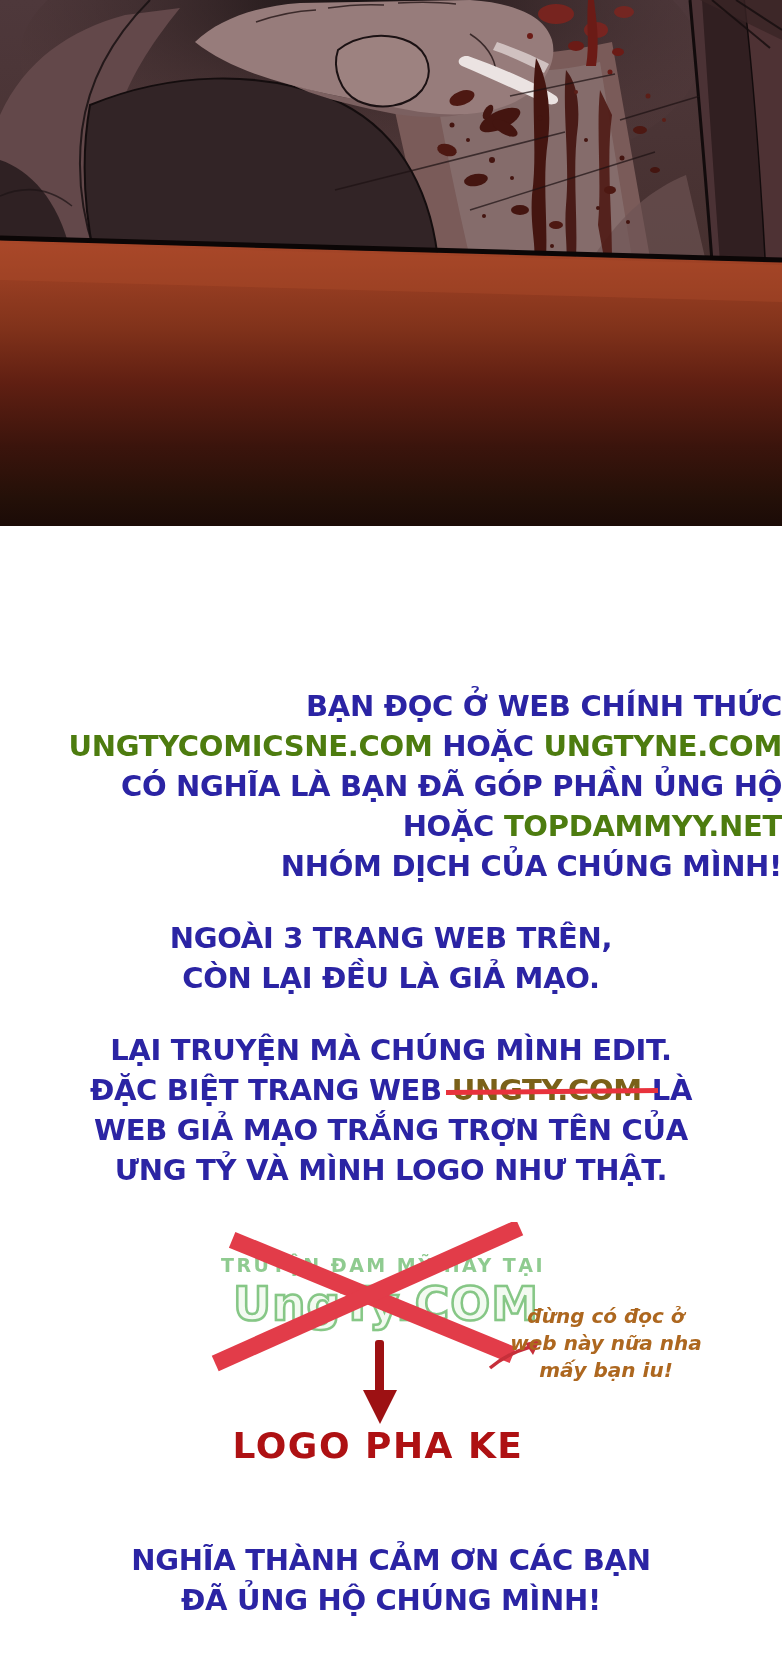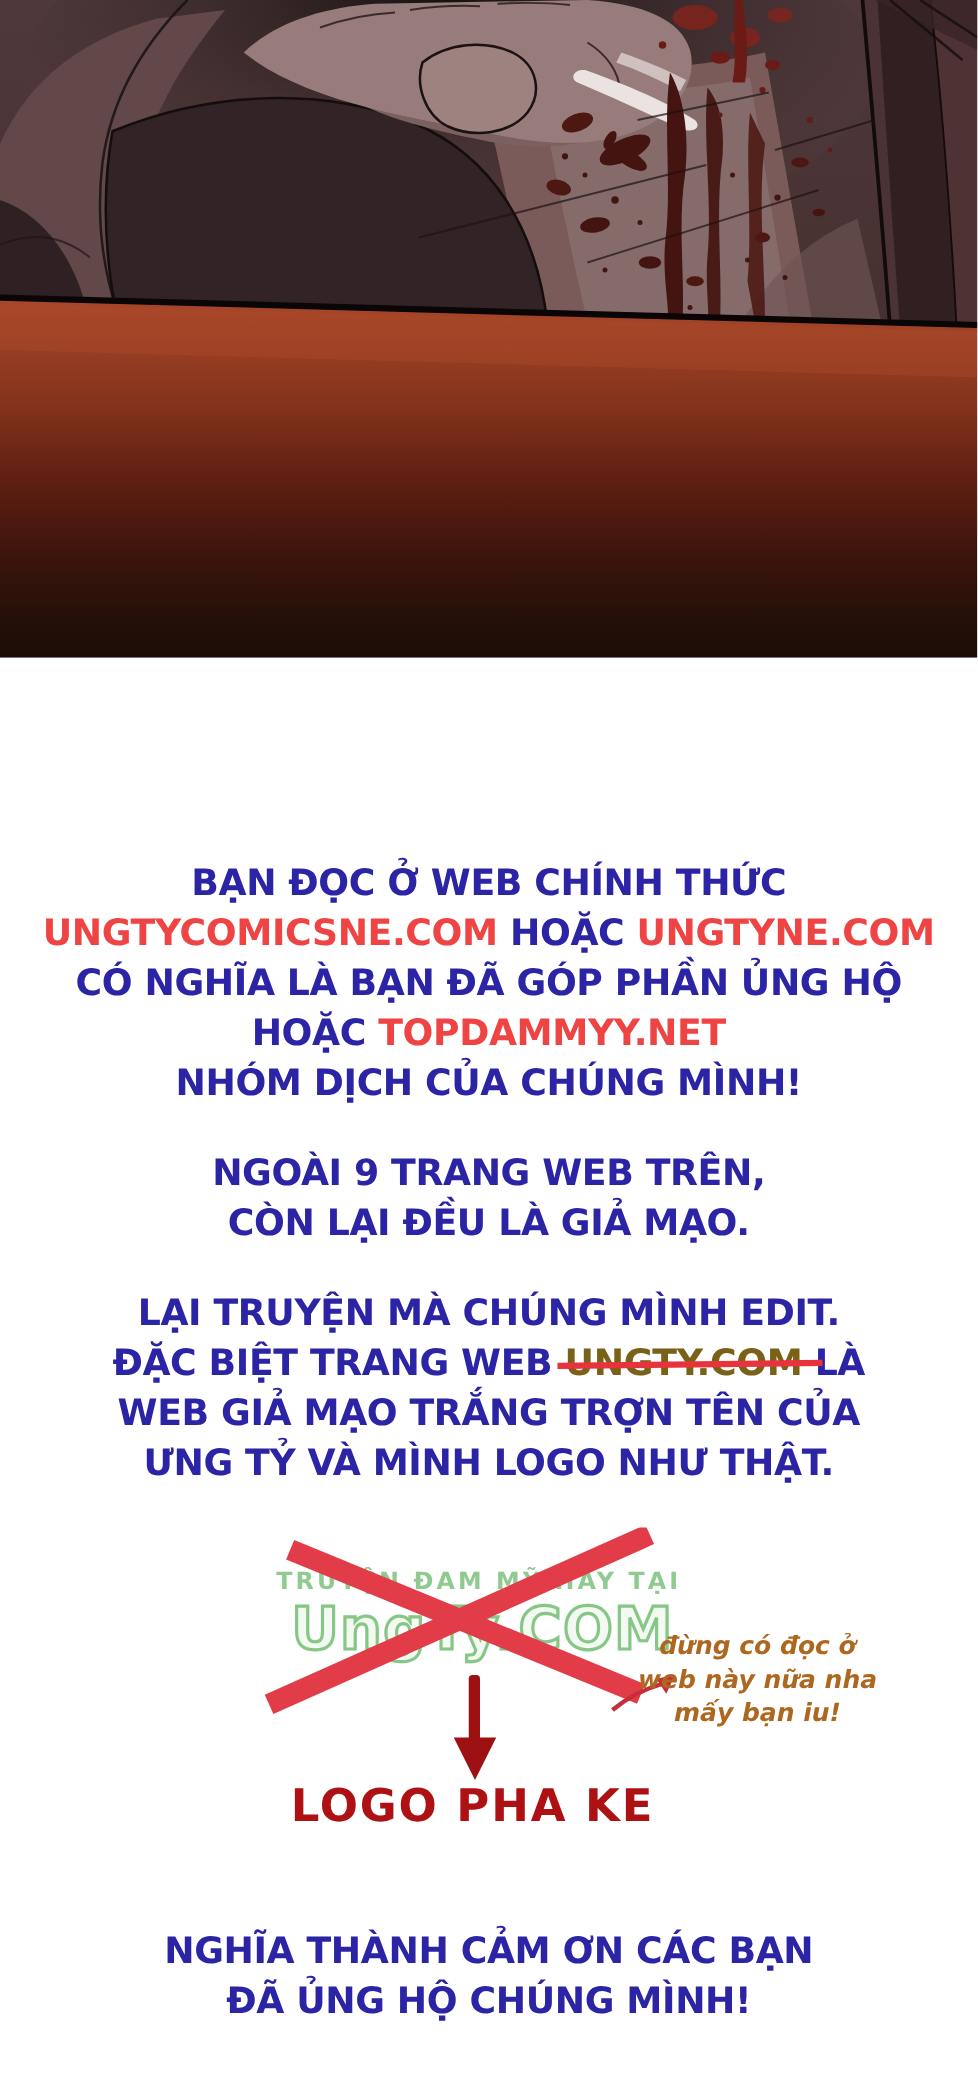--- a/index.html
+++ b/index.html
@@ -20,34 +20,34 @@
   
   .tblock{position:absolute;left:0;width:782px;text-align:center;}
   .cline{
     font-weight:700;
     font-size:29px;line-height:40px;
     letter-spacing:-0.3px;
     white-space:nowrap;
     color:#2b24a4;
   }
   .blue{color:#2b24a4;}
-  .red{color:#ef4444;}
+  .red{color:#4d7c0f;}
   .struck{
     position:relative;
     color:#7a6118;
   }
   .struck::after{
     content:"";
     position:absolute;
     left:-6px;right:-16px;top:46%;
     height:5px;
     background:#e8323c;
     transform:rotate(-0.6deg);
   }
-  #blockA{top:686px;}
+  #blockA{top:686px;text-align:right;}
   #blockB{top:918px;}
   #blockC{top:1030px;}
   #blockD{top:1540px;}
 
   
   .tagline{
     position:absolute;top:1252px;left:383px;transform:translateX(-50%);
     font-weight:700;font-size:19px;line-height:26px;
     letter-spacing:2.5px;color:#8fcb90;white-space:nowrap;
   }
@@ -179,21 +179,21 @@
 
   <div class="tblock" id="blockA">
     <div class="cline blue">BẠN ĐỌC Ở WEB CHÍNH THỨC</div>
     <div class="cline"><span class="red">UNGTYCOMICSNE.COM</span><span class="blue"> HOẶC </span><span class="red">UNGTYNE.COM</span></div>
     <div class="cline blue">CÓ NGHĨA LÀ BẠN ĐÃ GÓP PHẦN ỦNG HỘ</div>
     <div class="cline"><span class="blue">HOẶC </span><span class="red">TOPDAMMYY.NET</span></div>
     <div class="cline blue">NHÓM DỊCH CỦA CHÚNG MÌNH!</div>
   </div>
 
   <div class="tblock" id="blockB">
-    <div class="cline blue">NGOÀI 9 TRANG WEB TRÊN,</div>
+    <div class="cline blue">NGOÀI 3 TRANG WEB TRÊN,</div>
     <div class="cline blue">CÒN LẠI ĐỀU LÀ GIẢ MẠO.</div>
   </div>
 
   <div class="tblock" id="blockC">
     <div class="cline blue">LẠI TRUYỆN MÀ CHÚNG MÌNH EDIT.</div>
     <div class="cline"><span class="blue">ĐẶC BIỆT TRANG WEB </span><span class="struck">UNGTY.COM</span><span class="blue"> LÀ</span></div>
     <div class="cline blue">WEB GIẢ MẠO TRẮNG TRỢN TÊN CỦA</div>
     <div class="cline blue">ƯNG TỶ VÀ MÌNH LOGO NHƯ THẬT.</div>
   </div>
 

